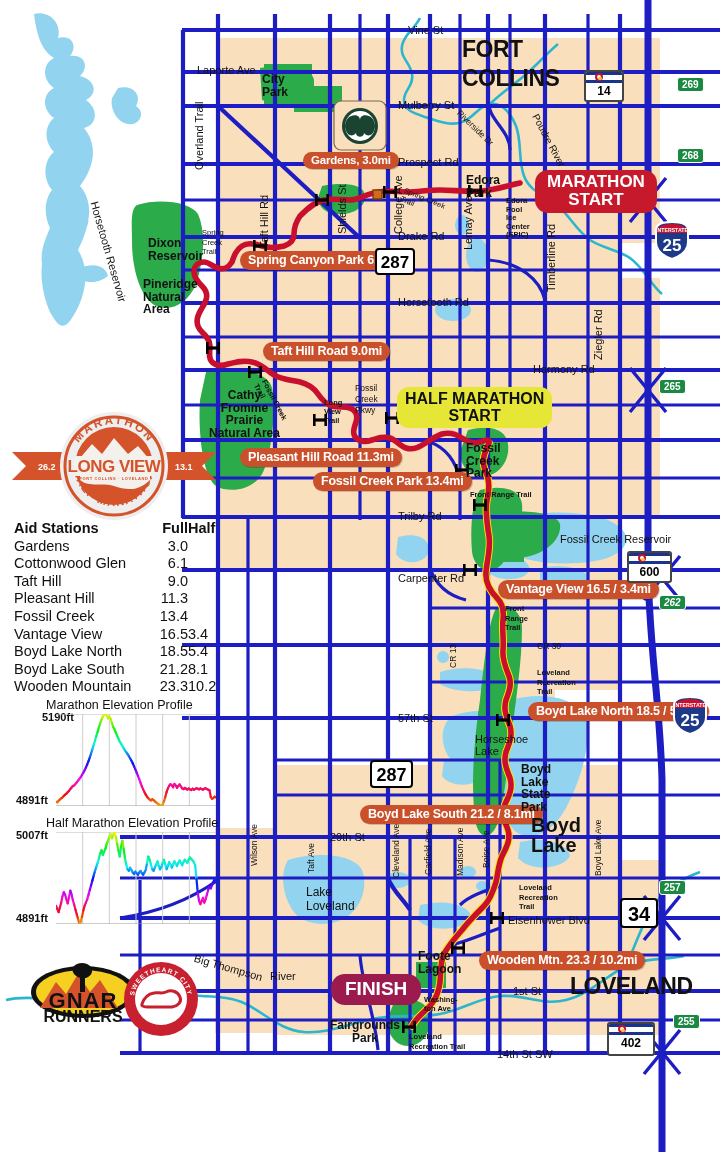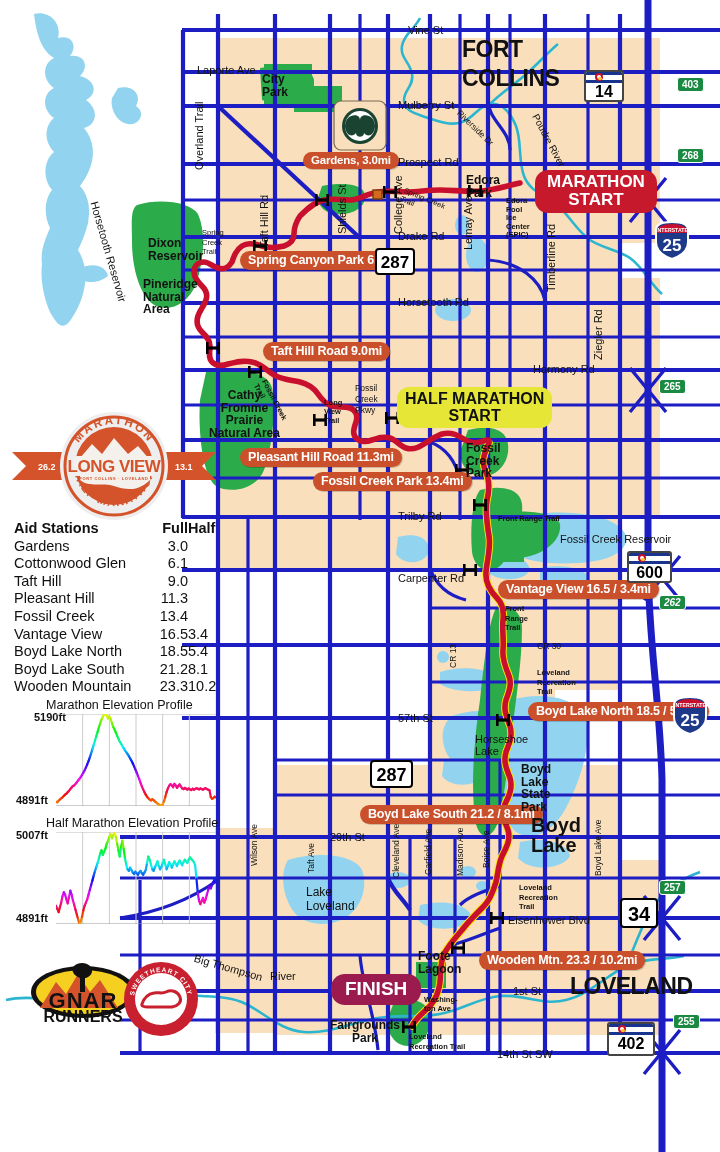--- a/index.html
+++ b/index.html
@@ -71,21 +71,21 @@
   .co-flag .band { position:absolute; left:0; right:0; height:3.3px; background:#18348c; }
   .co-flag .b1 { top:0; } .co-flag .b2 { bottom:0; }
   .co-flag .cc {
     position:absolute; left:9px; top:1.4px; width:8px; height:8px; border-radius:50%;
     border:2px solid #c8102e; background:transparent;
   }
   .co-flag .cc::after{
     content:""; position:absolute; left:1.2px; top:1.2px; width:3.6px; height:3.6px;
     border-radius:50%; background:#ffc72c;
   }
-  .co-num { font-size:16px; line-height:17px; padding-bottom:1px; }
+  .co-num { font-size:12px; line-height:17px; padding-bottom:1px; }
   .exit {
     position:absolute; background:#1a8a42; color:#fff; font-weight:bold;
     font-size:10px; border-radius:3px; padding:1px 4px; border:1.2px solid #fff;
   }
   .interstate {
     position:absolute; width:40px; height:40px;
   }
 
   
   .logo-badge { position:absolute; }
@@ -496,21 +496,21 @@
 <div class="lbl sm vert" style="left:455px; top:876px; transform:rotate(-90deg);">Madison Ave</div>
 <div class="lbl sm vert" style="left:481px; top:868px; transform:rotate(-90deg);">Boise Ave</div>
 <div class="lbl sm vert" style="left:593px; top:876px; transform:rotate(-90deg);">Boyd Lake Ave</div>
 <div class="lbl xs b" style="left:424px; top:995px; line-height:9px;">Washing-<br>ton Ave</div>
 
 <div class="lbl xs vert" style="left:406px; top:186px; transform:rotate(22deg); line-height:9px;">Spring Creek<br>Trail</div>
 <div class="lbl xs" style="left:202px; top:228px; line-height:9.5px;">Spring<br>Creek<br>Trail</div>
 <div class="lbl xs vert b" style="left:268px; top:378px; transform:rotate(62deg); line-height:9px;">Fossil Creek<br>Trail</div>
 <div class="lbl xs b" style="left:324px; top:398px; line-height:9px;">Long<br>View<br>Trail</div>
 <div class="lbl sm" style="left:355px; top:383px; line-height:11px;">Fossil<br>Creek<br>Pkwy</div>
-<div class="lbl xs b" style="left:470px; top:514px;margin-left:28px;">Front Range Trail</div>
+<div class="lbl xs b" style="left:470px; top:490px;">Front Range Trail</div>
 <div class="lbl xs b" style="left:505px; top:604px; line-height:9.5px;">Front<br>Range<br>Trail</div>
 <div class="lbl xs b" style="left:537px; top:668px; line-height:9.5px;">Loveland<br>Recreation<br>Trail</div>
 <div class="lbl xs b" style="left:519px; top:883px; line-height:9.5px;">Loveland<br>Recreation<br>Trail</div>
 <div class="lbl xs b" style="left:409px; top:1032px; line-height:9.5px;">Loveland<br>Recreation Trail</div>
 
 <div class="lbl water vert" style="left:100px; top:200px; transform:rotate(74deg);">Horsetooth Reservoir</div>
 <div class="lbl park" style="left:148px; top:237px;">Dixon<br>Reservoir</div>
 <div class="lbl park" style="left:143px; top:278px;">Pineridge<br>Natural<br>Area</div>
 <div class="lbl park" style="left:262px; top:73px;">City<br>Park</div>
 <div class="lbl park" style="left:466px; top:174px;">Edora<br>Park</div>
@@ -563,21 +563,21 @@
   <text x="20" y="12" font-size="5.2" font-family="Liberation Sans, sans-serif" font-weight="bold" fill="#fff" text-anchor="middle">INTERSTATE</text>
   <text x="20" y="31" font-size="17" font-family="Liberation Sans, sans-serif" font-weight="bold" fill="#fff" text-anchor="middle">25</text>
 </svg>
 <svg class="interstate" style="left:670px; top:695px;" viewBox="0 0 40 40">
   <path d="M4,10 C4,5 10,2 20,2 C30,2 36,5 36,10 L36,22 C36,32 26,37 20,39 C14,37 4,32 4,22 Z" fill="#1d3a8a" stroke="#fff" stroke-width="2"></path>
   <path d="M5,11 C5,7 11,4 20,4 C29,4 35,7 35,11 L35,13 L5,13 Z" fill="#c8102e"></path>
   <text x="20" y="12" font-size="5.2" font-family="Liberation Sans, sans-serif" font-weight="bold" fill="#fff" text-anchor="middle">INTERSTATE</text>
   <text x="20" y="31" font-size="17" font-family="Liberation Sans, sans-serif" font-weight="bold" fill="#fff" text-anchor="middle">25</text>
 </svg>
 
-<div class="exit" style="left:677px; top:77px;">403</div>
+<div class="exit" style="left:677px; top:77px;">269</div>
 <div class="exit" style="left:677px; top:148px;">268</div>
 <div class="exit" style="left:659px; top:379px;">265</div>
 <div class="exit" style="left:659px; top:595px;font-style:italic;">262</div>
 <div class="exit" style="left:659px; top:880px;">257</div>
 <div class="exit" style="left:673px; top:1014px;">255</div>
 
 <svg class="logo-badge" style="left:4px; top:408px; width:220px; height:116px;" viewBox="0 0 220 116">
 
   <path d="M8,44 L72,44 L72,72 L8,72 L22,58 Z" fill="#d4532b"></path>
   <path d="M212,44 L148,44 L148,72 L212,72 L198,58 Z" fill="#d4532b"></path>
@@ -613,21 +613,21 @@
   <div class="aid-row"><span class="aid-name">Pleasant Hill</span><span class="aid-full">11.3</span><span class="aid-half"></span></div>
   <div class="aid-row"><span class="aid-name">Fossil Creek</span><span class="aid-full">13.4</span><span class="aid-half"></span></div>
   <div class="aid-row"><span class="aid-name">Vantage View</span><span class="aid-full">16.5</span><span class="aid-half">3.4</span></div>
   <div class="aid-row"><span class="aid-name">Boyd Lake North</span><span class="aid-full">18.5</span><span class="aid-half">5.4</span></div>
   <div class="aid-row"><span class="aid-name">Boyd Lake South</span><span class="aid-full">21.2</span><span class="aid-half">8.1</span></div>
   <div class="aid-row"><span class="aid-name">Wooden Mountain</span><span class="aid-full">23.3</span><span class="aid-half">10.2</span></div>
 </div>
 
 <div class="chart" style="left:16px; top:698px; width:200px; height:110px;">
   <div class="chart-title" style="left:30px; top:0px;">Marathon Elevation Profile</div>
-  <div class="chart-lab" style="left:0px; top:13px;padding-left:18px;">5190ft</div>
+  <div class="chart-lab" style="left:8px; top:13px;padding-left:18px;">5190ft</div>
   <div class="chart-lab" style="left:0px; top:96px;">4891ft</div>
   <svg id="chart0" style="position:absolute; left:40px; top:16px;" width="160" height="92" viewBox="0 0 160 92">
       <line x1="26.666666666666668" x2="26.666666666666668" y1="0" y2="92" stroke="#cccccc" stroke-width="1"></line>
       <line x1="53.333333333333336" x2="53.333333333333336" y1="0" y2="92" stroke="#cccccc" stroke-width="1"></line>
       <line x1="80" x2="80" y1="0" y2="92" stroke="#cccccc" stroke-width="1"></line>
       <line x1="106.66666666666667" x2="106.66666666666667" y1="0" y2="92" stroke="#cccccc" stroke-width="1"></line>
       <line x1="133.33333333333334" x2="133.33333333333334" y1="0" y2="92" stroke="#cccccc" stroke-width="1"></line>
       <line x1="0" x2="160" y1="92" y2="92" stroke="#999" stroke-width="1.2"></line>
       <line x1="0" x2="160" y1="0" y2="0" stroke="#bbb" stroke-width="1"></line>
       <line x1="0" y1="87.6923076923077" x2="1.3008130081300815" y2="88.3076923076923" stroke="#f2680c" stroke-width="2.2" stroke-linecap="round"></line>

